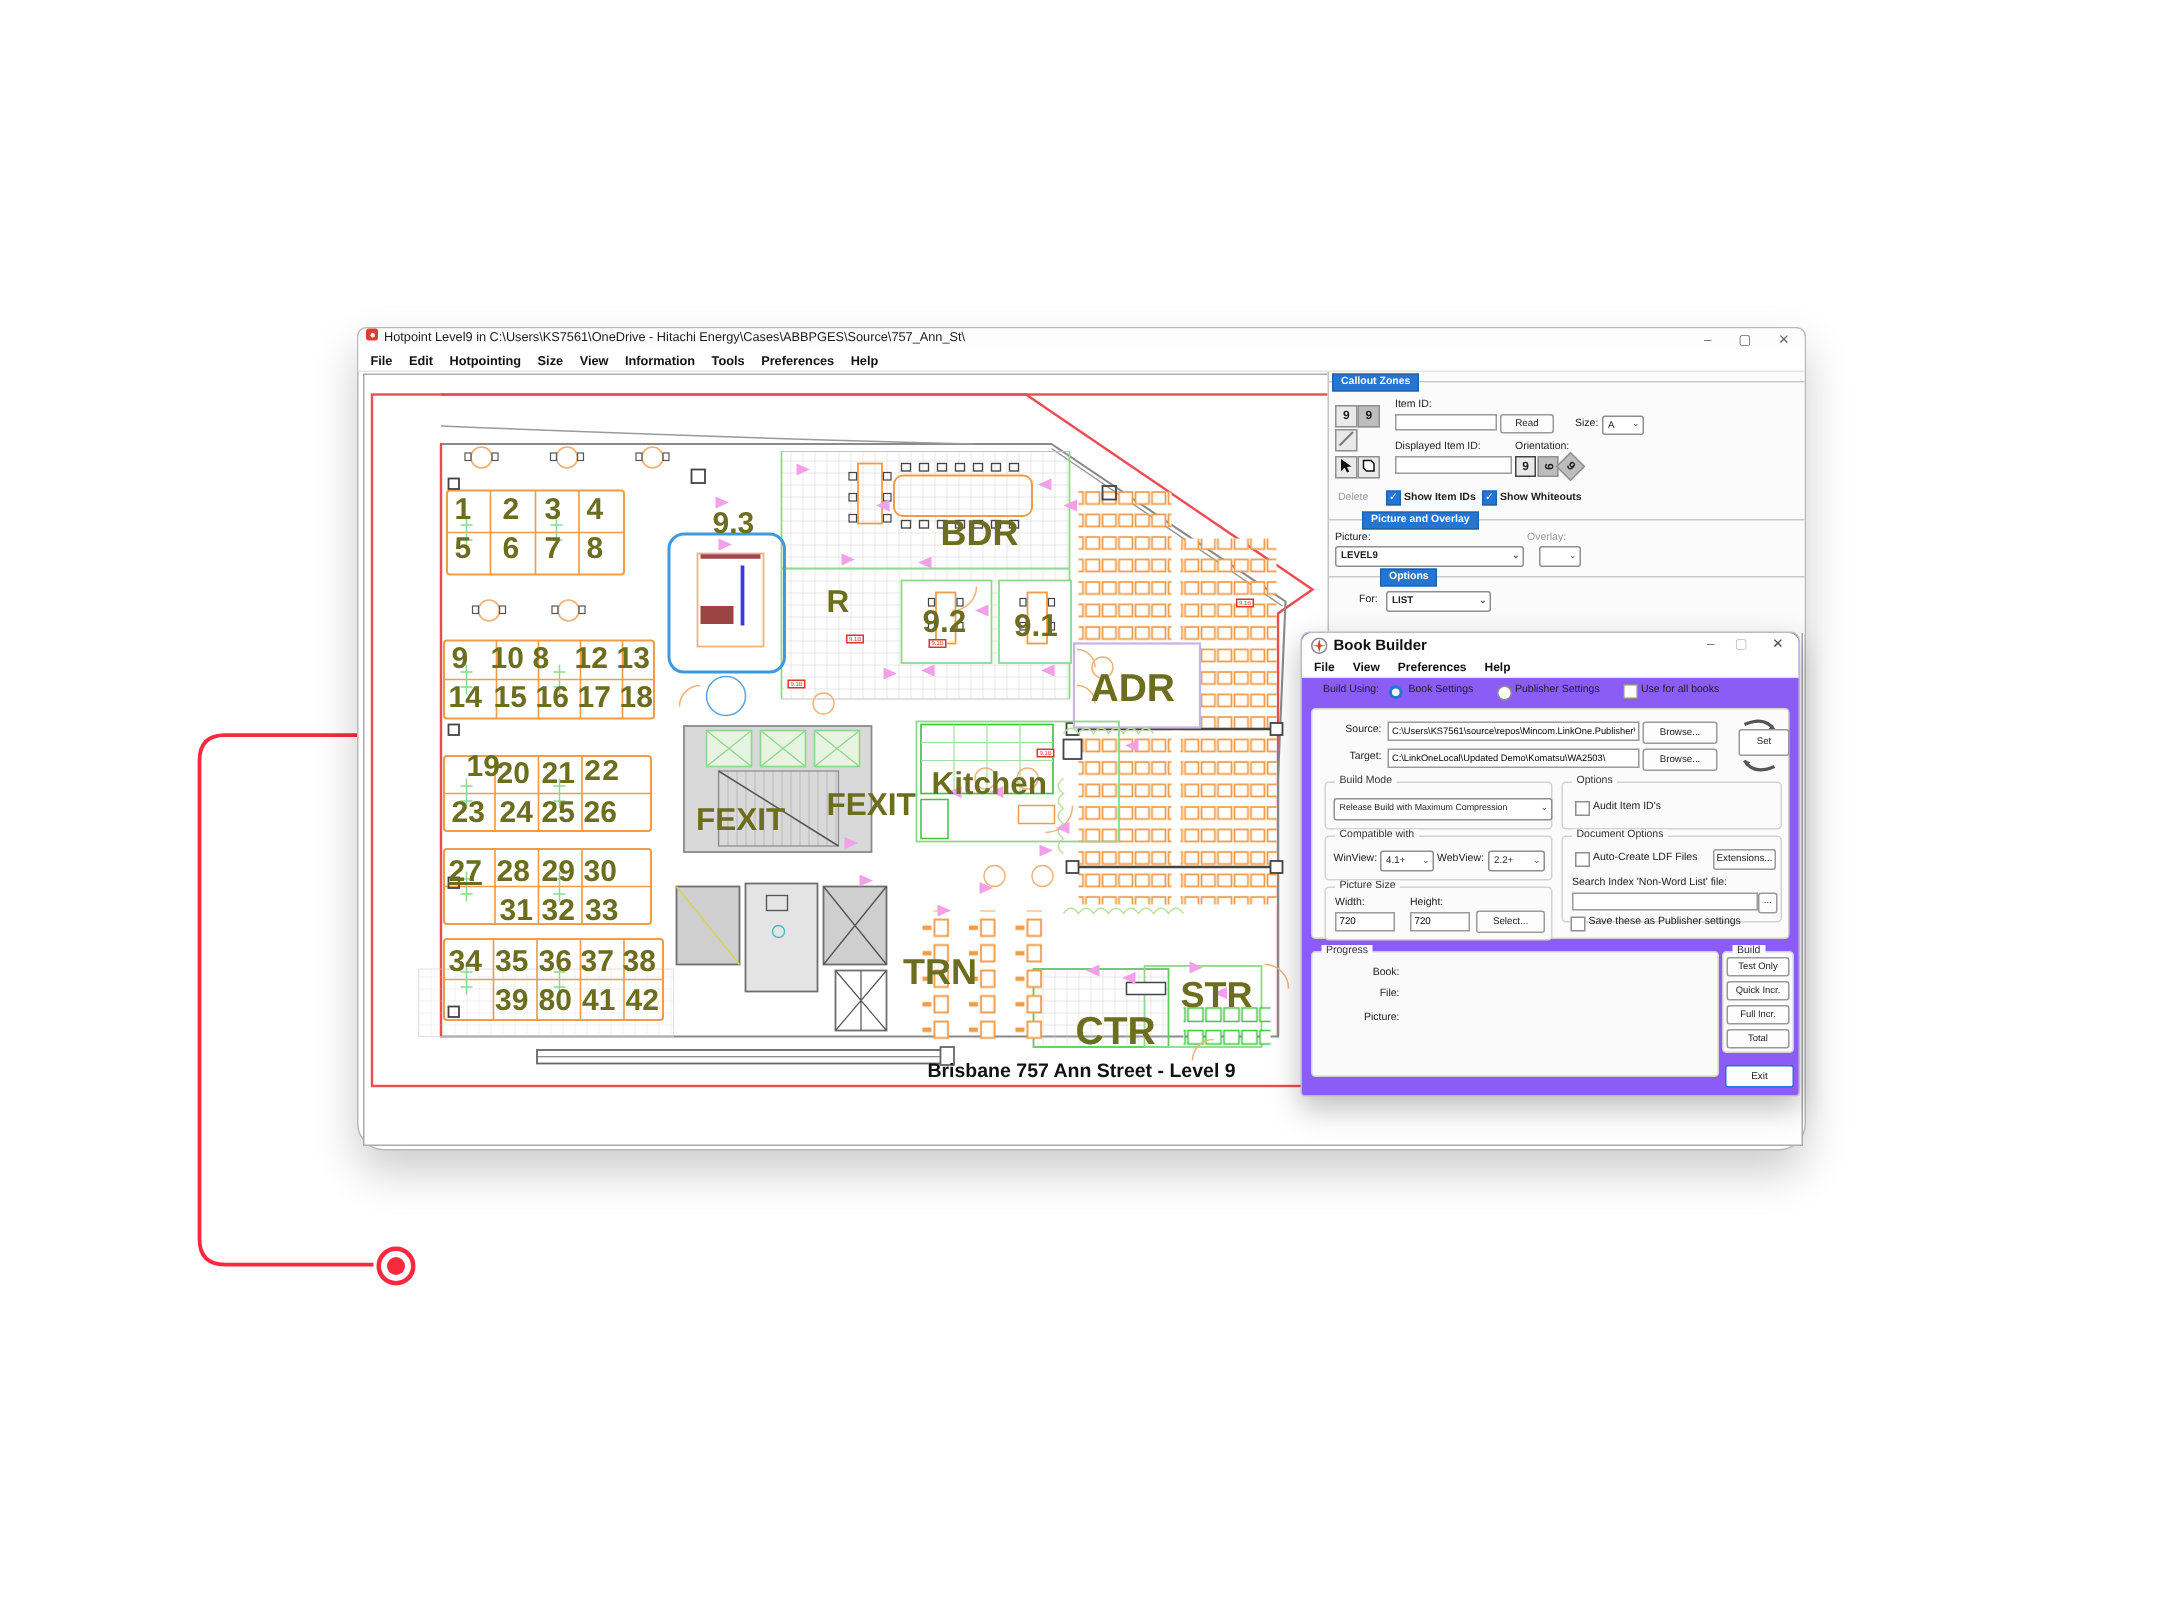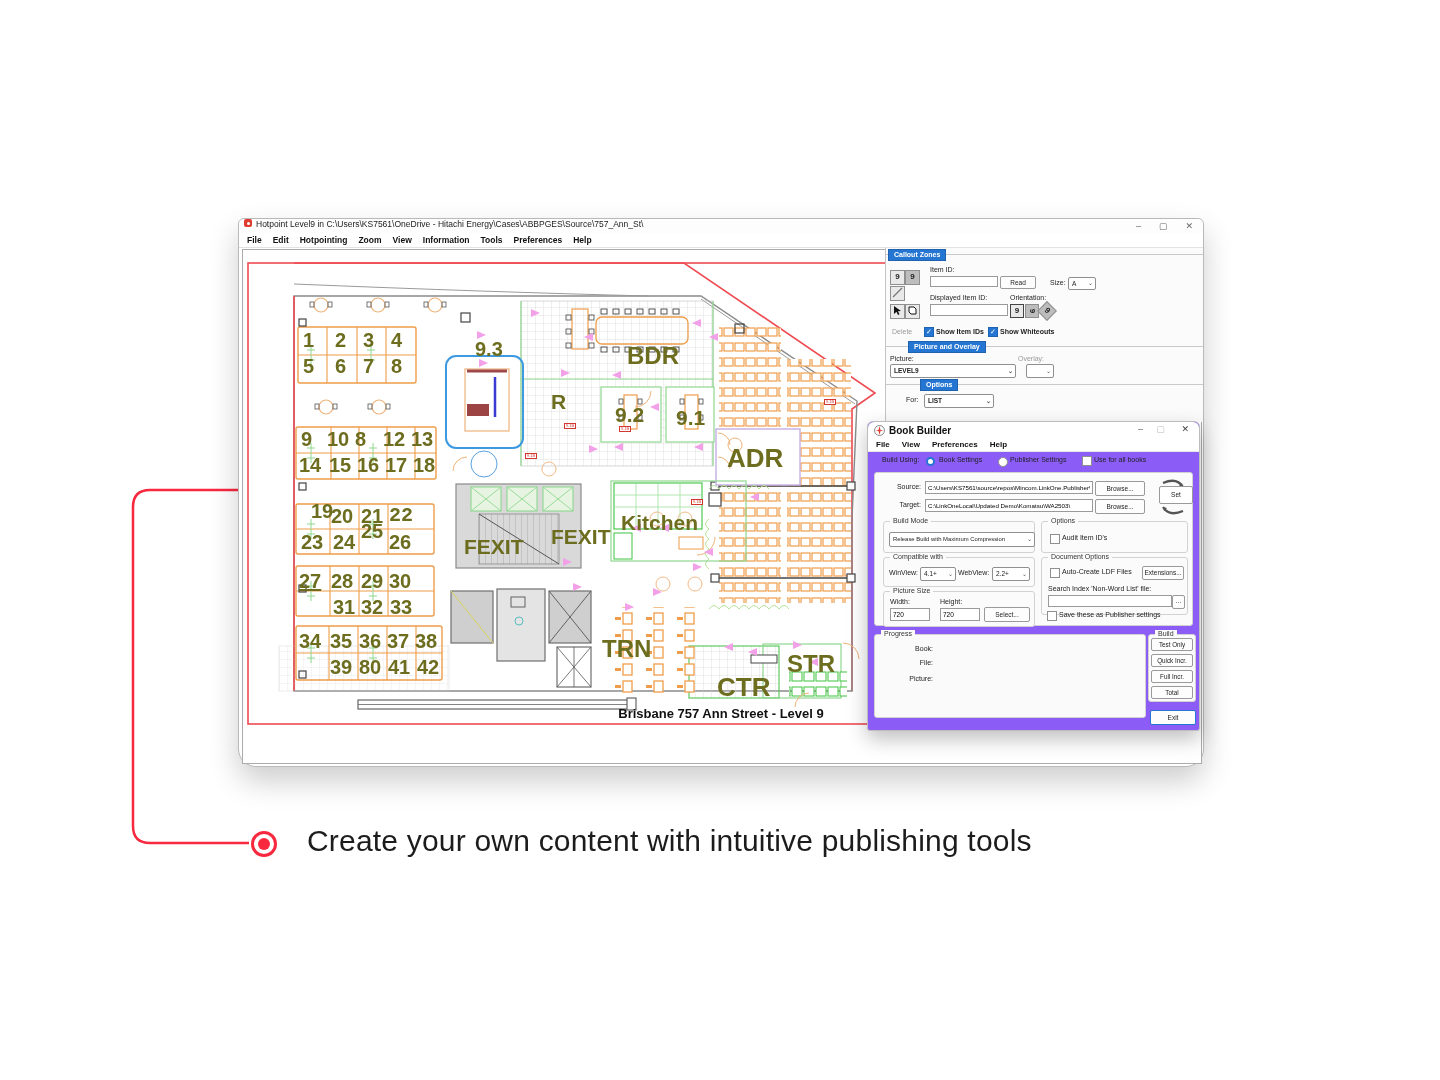--- a/index.html
+++ b/index.html
@@ -73,39 +73,38 @@
 </style>
 </head>
 <body>
 <div class="page">
 
   <svg class="abs" style="left:0;top:0;width:1440px;height:1080px;pointer-events:none;" viewBox="0 0 1440 1080">
     <path d="M238,490 L150,490 Q133,490 133,507 L133,826 Q133,843 150,843 L249,843" fill="none" stroke="#f8283f" stroke-width="2.5"></path>
   </svg>
   <div class="bullet-outer"></div>
   <div class="bullet-inner"></div>
-  <div class="caption">Create your own content with intuitive publishing tools</div>
 
   <div class="card">
 
     <div class="titlebar">
       <span class="app-icon"></span>
       <span class="title-text">Hotpoint Level9 in C:\Users\KS7561\OneDrive - Hitachi Energy\Cases\ABBPGES\Source\757_Ann_St\</span>
       <span class="win-controls">
         <span class="win-btn">–</span>
         <span class="win-btn">▢</span>
         <span class="win-btn">✕</span>
       </span>
     </div>
 
     <div class="menubar">
       <span class="menu-item">File</span>
         <span class="menu-item">Edit</span>
         <span class="menu-item">Hotpointing</span>
-        <span class="menu-item">Zoom</span>
+        <span class="menu-item">Size</span>
         <span class="menu-item">View</span>
         <span class="menu-item">Information</span>
         <span class="menu-item">Tools</span>
         <span class="menu-item">Preferences</span>
         <span class="menu-item">Help</span>
     </div>
 
     <div class="canvas"></div>
 
     <svg class="plan-svg" viewBox="0 0 964 547">
@@ -371,21 +370,21 @@
       <span class="plan-num" style="left: 90px; top: 236px;">15</span>
       <span class="plan-num" style="left: 118px; top: 236px;">16</span>
       <span class="plan-num" style="left: 146px; top: 236px;">17</span>
       <span class="plan-num" style="left: 174px; top: 236px;">18</span>
       <span class="plan-num" style="left: 60px; top: 282px; margin-left: 12px;">19</span>
       <span class="plan-num" style="left: 92px; top: 287px;">20</span>
       <span class="plan-num" style="left: 122px; top: 287px;">21</span>
       <span class="plan-num" style="left: 150px; top: 287px; font-family: Liberation Mono, monospace;">22</span>
       <span class="plan-num" style="left: 62px; top: 313px;">23</span>
       <span class="plan-num" style="left: 94px; top: 313px;">24</span>
-      <span class="plan-num" style="left: 122px; top: 302px;">25</span>
+      <span class="plan-num" style="left: 122px; top: 313px;">25</span>
       <span class="plan-num" style="left: 150px; top: 313px;">26</span>
       <span class="plan-num" style="left: 60px; top: 352px; text-decoration: underline;">27</span>
       <span class="plan-num" style="left: 92px; top: 352px;">28</span>
       <span class="plan-num" style="left: 122px; top: 352px;">29</span>
       <span class="plan-num" style="left: 150px; top: 352px;">30</span>
       <span class="plan-num" style="left: 94px; top: 378px;">31</span>
       <span class="plan-num" style="left: 122px; top: 378px;">32</span>
       <span class="plan-num" style="left: 151px; top: 378px;">33</span>
       <span class="plan-num" style="left: 60px; top: 412px;">34</span>
       <span class="plan-num" style="left: 91px; top: 412px;">35</span>

